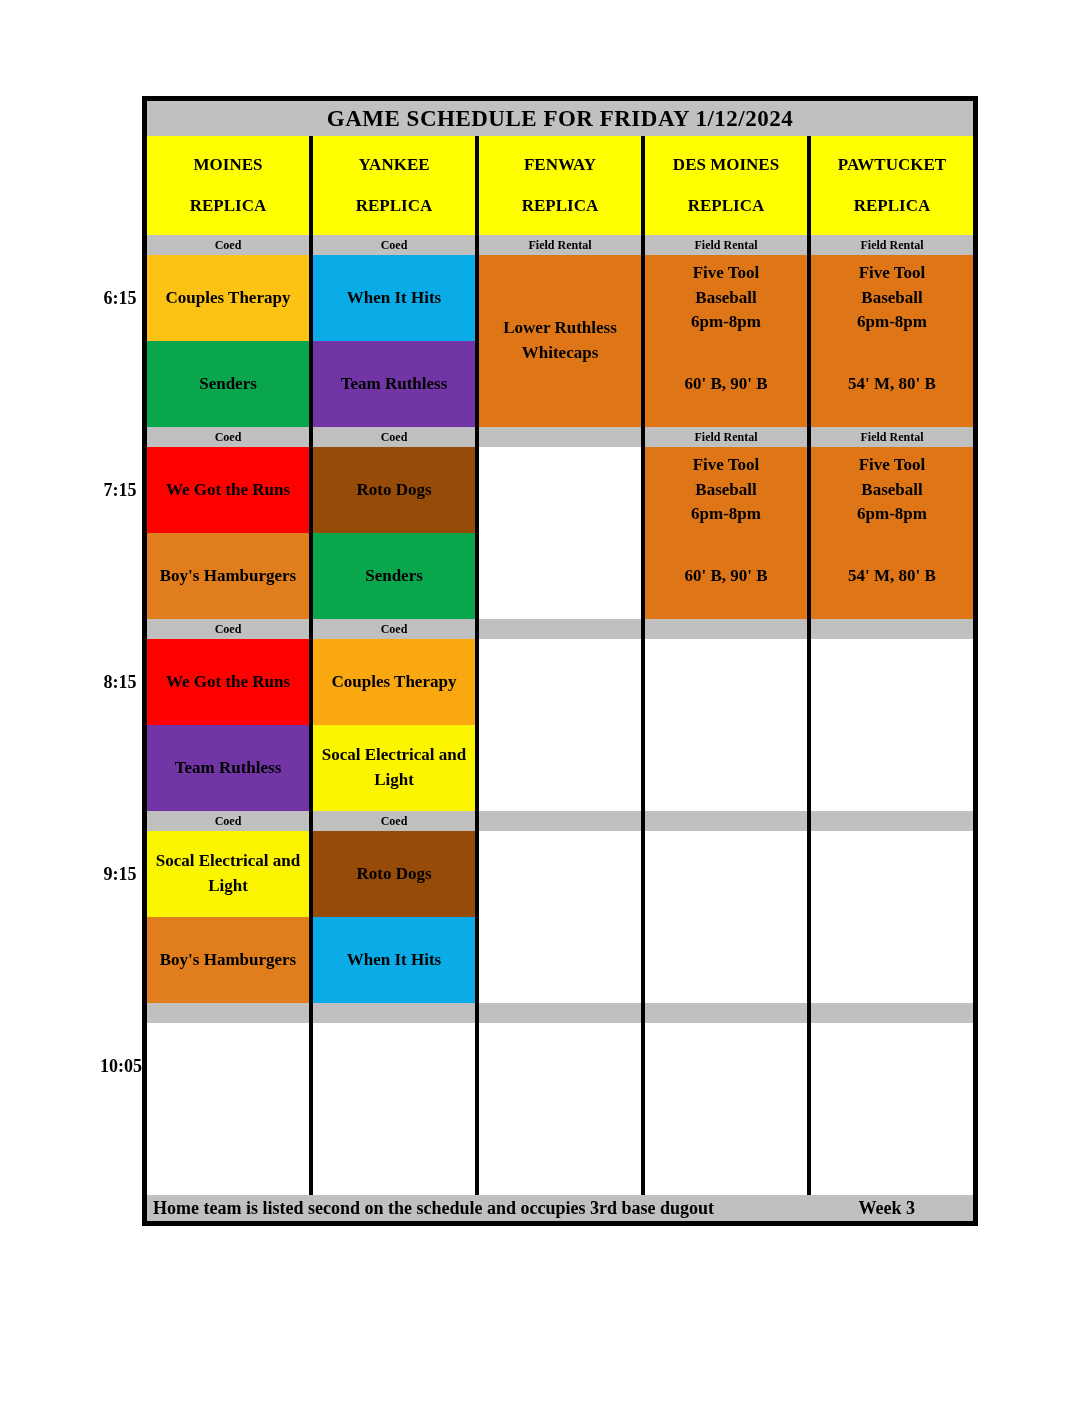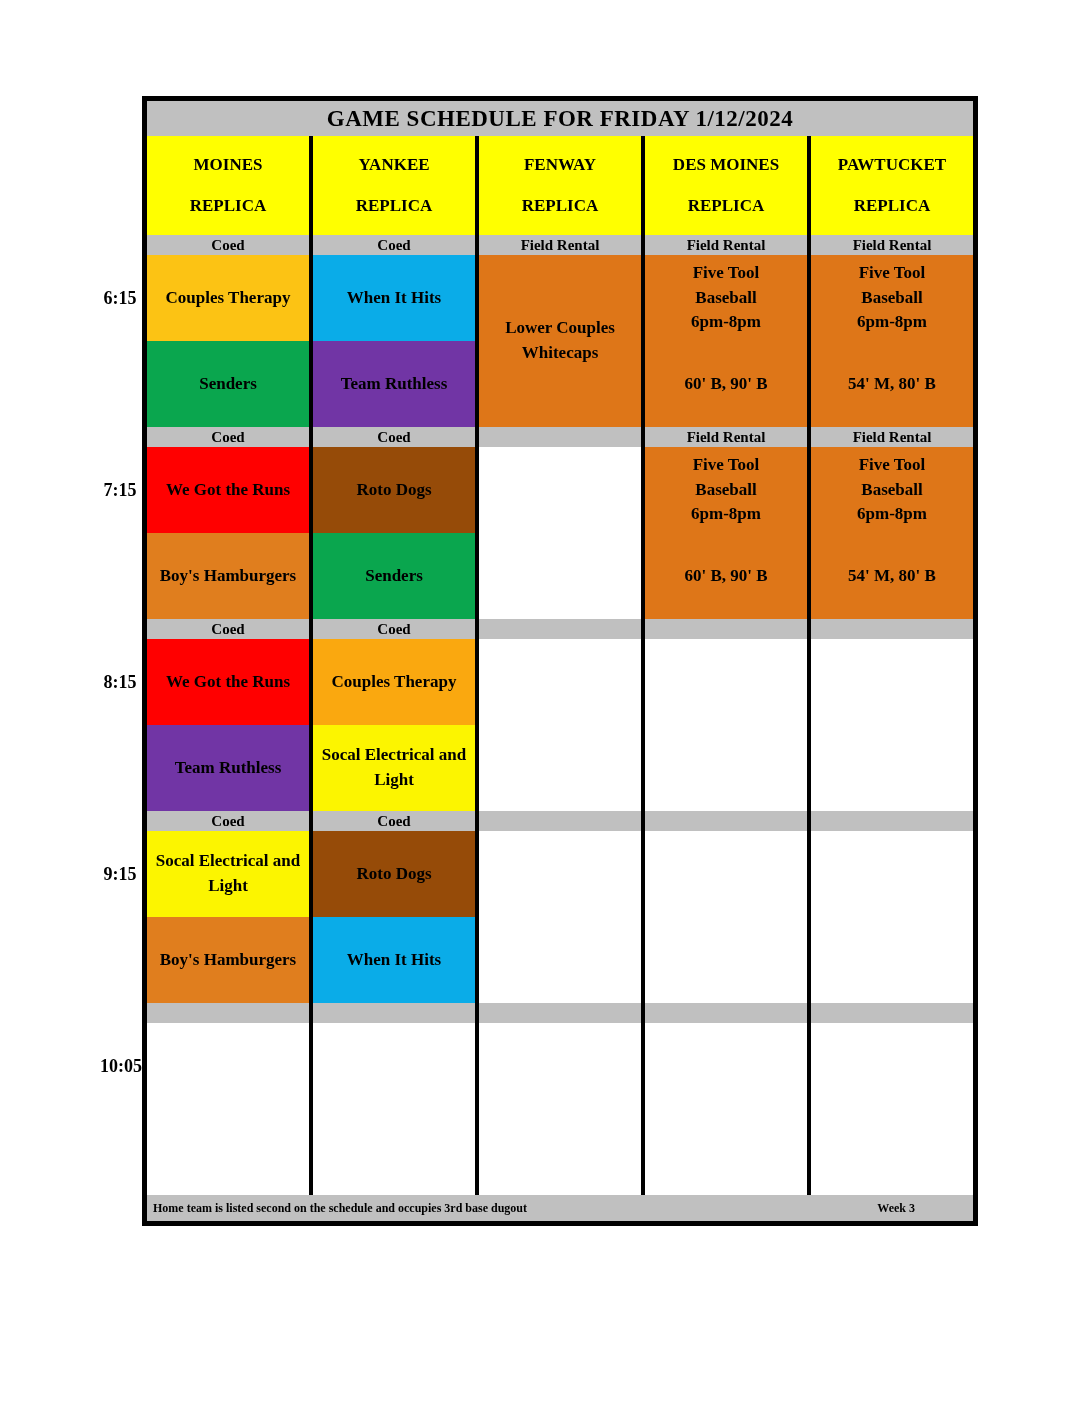--- a/index.html
+++ b/index.html
@@ -20,38 +20,38 @@
     display:flex; align-items:center; justify-content:center;
     font-size:23px; letter-spacing:0.5px;
   }
   .field-hdr {
     height:99px; background:#ffff00; text-align:center; font-size:17px;
     display:flex; flex-direction:column; align-items:center; justify-content:center; gap:21px;
   }
   .lbl {
     height:20px; background:#c0c0c0;
     display:flex; align-items:center; justify-content:center;
-    font-size:15px;
+    font-size:12px;
   }
   .game-row { height:172px; }
   .cell { display:flex; flex-direction:column; height:172px; }
   .half {
     flex:1 1 50%;
     display:flex; align-items:center; justify-content:center;
     text-align:center; font-size:17px; line-height:1.45;
     white-space:pre-line; padding:0 5px;
   }
   .time {
     position:absolute; left:-47px; top:25%; transform:translateY(-50%);
     width:40px; text-align:center; font-size:18px;
   }
   .footer-bar {
     height:26px; background:#c0c0c0;
     display:flex; align-items:center; justify-content:space-between;
-    padding:0 58px 0 6px; font-size:12px;
+    padding:0 58px 0 6px; font-size:18px;
   }
 </style>
 </head>
 <body>
 
 <div class="sheet">
   <div class="tbl">
 
     <div class="title-bar">GAME SCHEDULE FOR FRIDAY 1/12/2024</div>
 
@@ -89,21 +89,21 @@
       <span class="time">6:15</span>
       <div class="cell">
         <div class="half" style="background-color: rgb(252, 195, 20);">Couples Therapy</div>
         <div class="half" style="background-color: rgb(10, 166, 78);">Senders</div>
       </div>
       <div class="cell">
         <div class="half" style="background-color: rgb(10, 172, 232);">When It Hits</div>
         <div class="half" style="background-color: rgb(113, 53, 165);">Team Ruthless</div>
       </div>
       <div class="cell">
-        <div class="half" style="background-color: rgb(222, 118, 24);">Lower Couples Whitecaps</div>
+        <div class="half" style="background-color: rgb(222, 118, 24);">Lower Ruthless Whitecaps</div>
       </div>
       <div class="cell">
         <div class="half" style="background-color: rgb(222, 118, 24);">Five Tool
 Baseball
 6pm-8pm</div>
         <div class="half" style="background-color: rgb(222, 118, 24);">60' B, 90' B</div>
       </div>
       <div class="cell">
         <div class="half" style="background-color: rgb(222, 118, 24);">Five Tool
 Baseball

